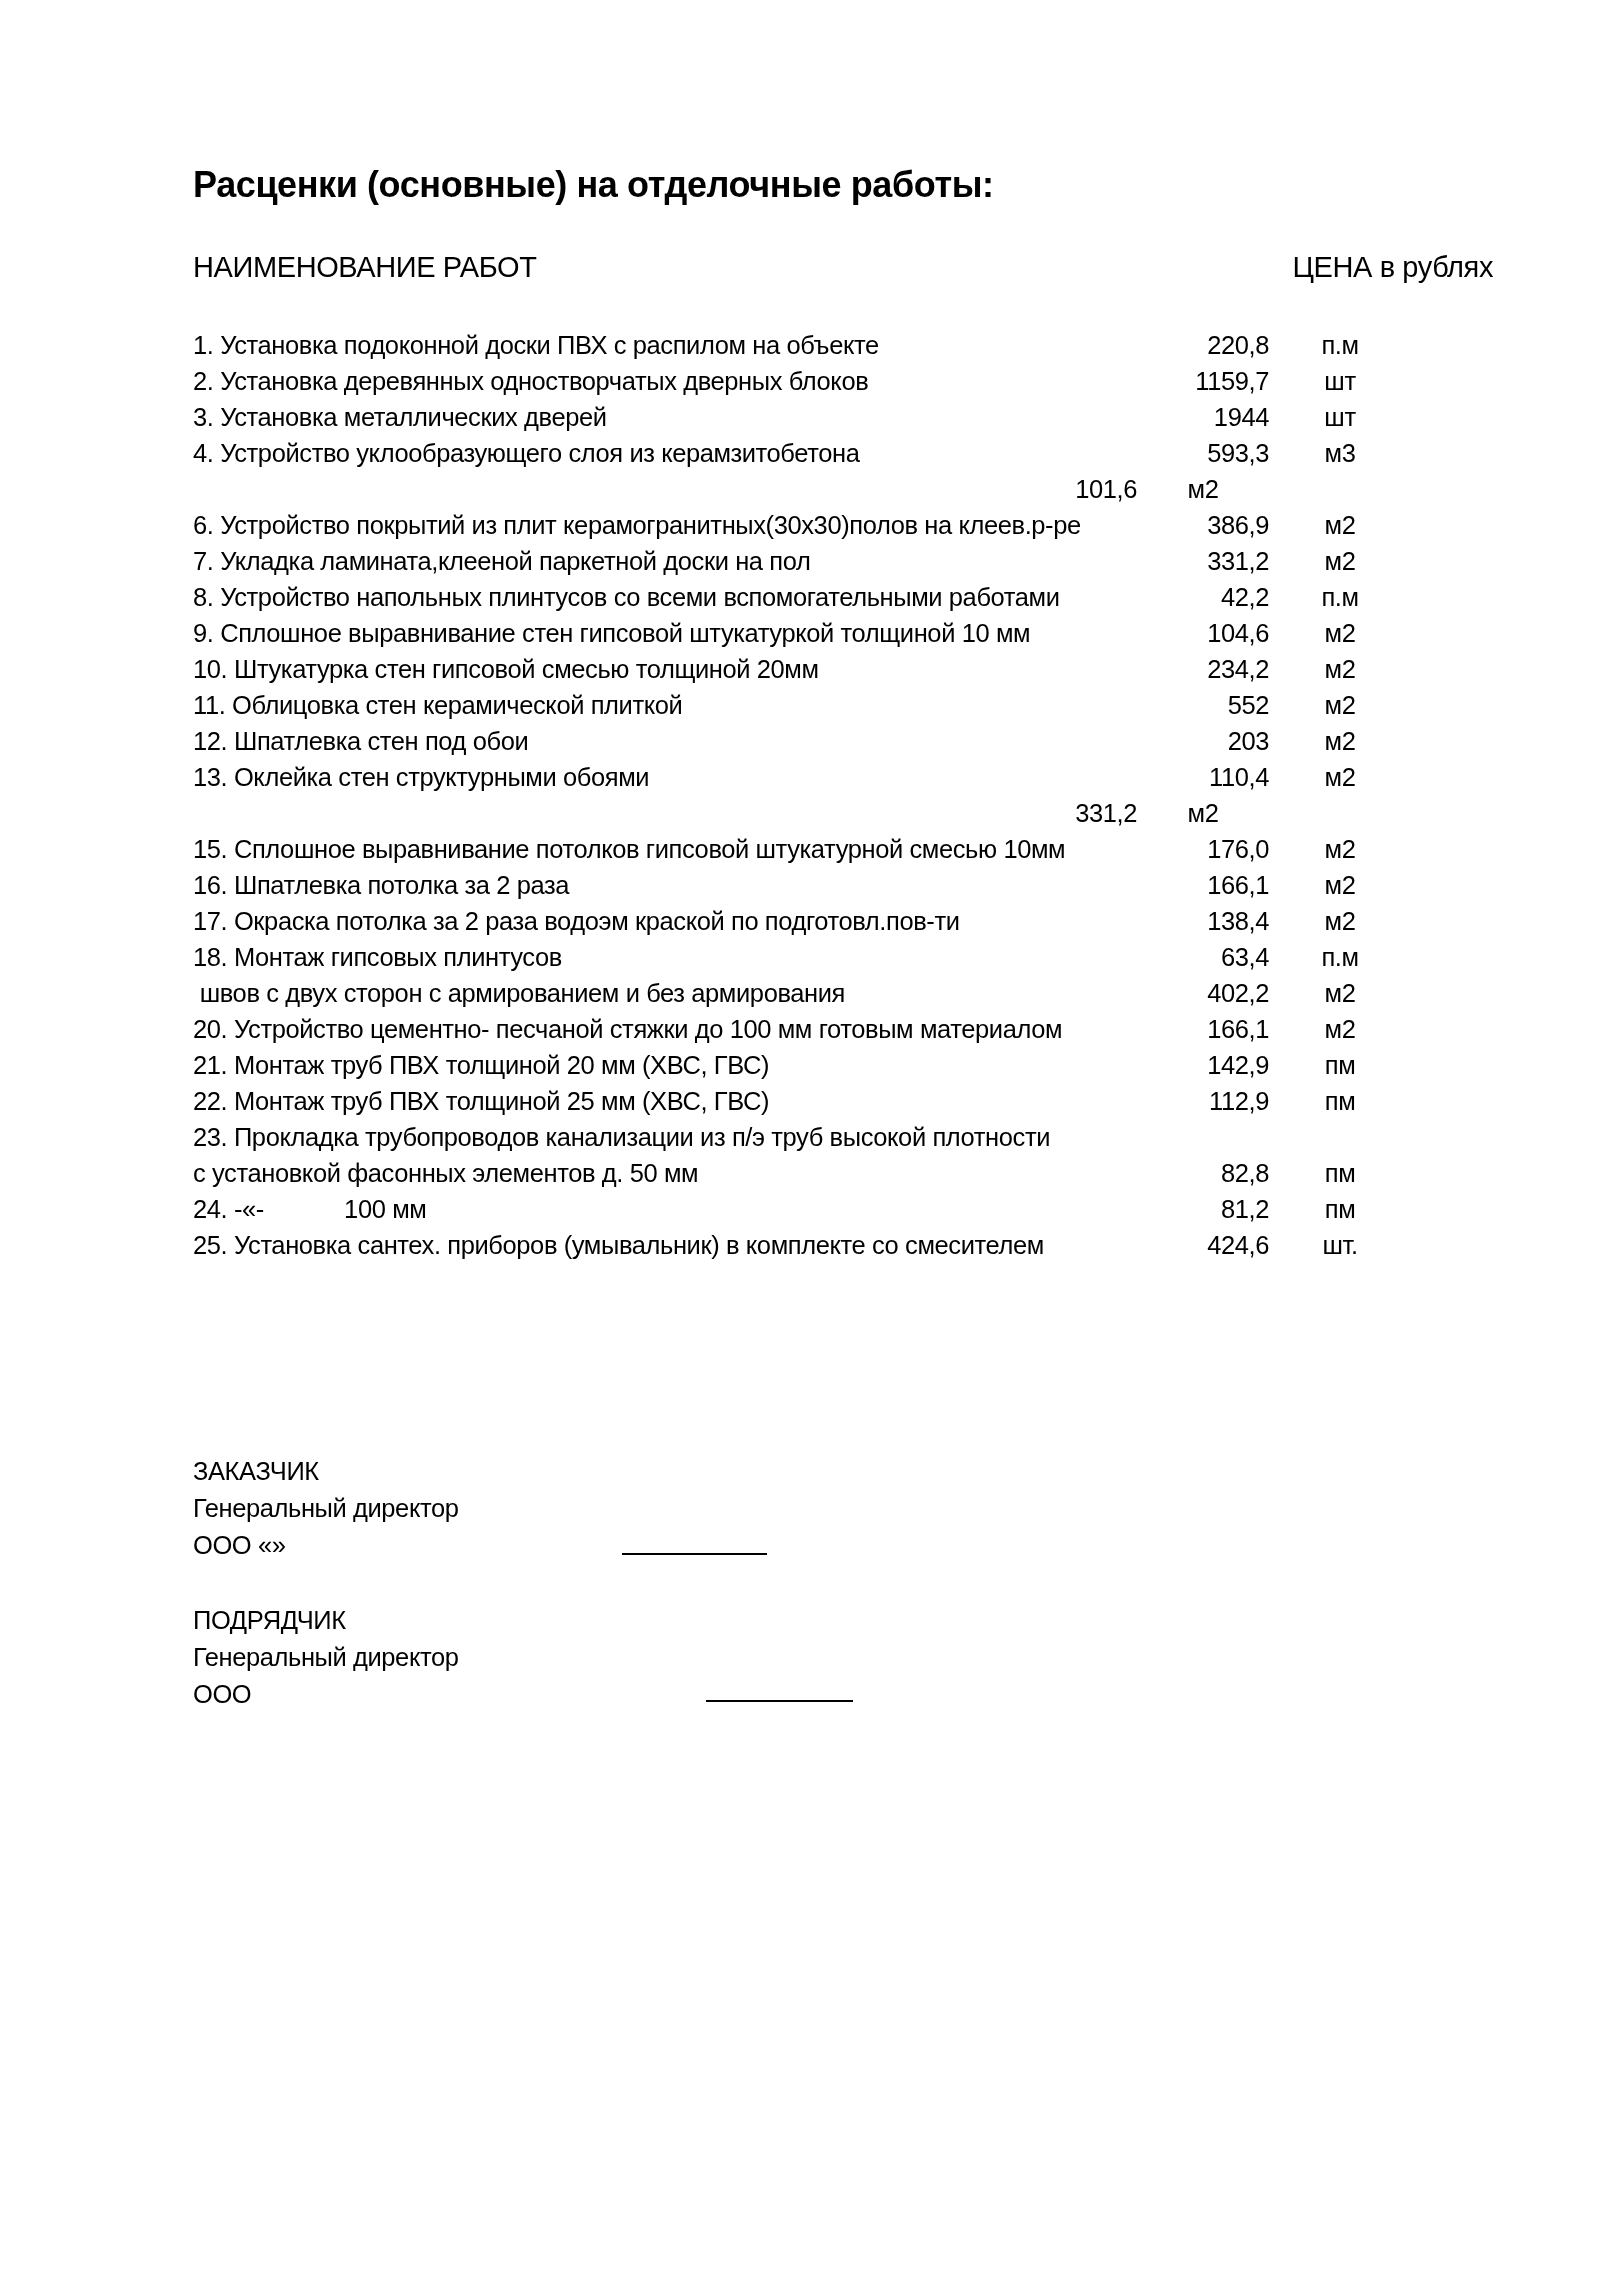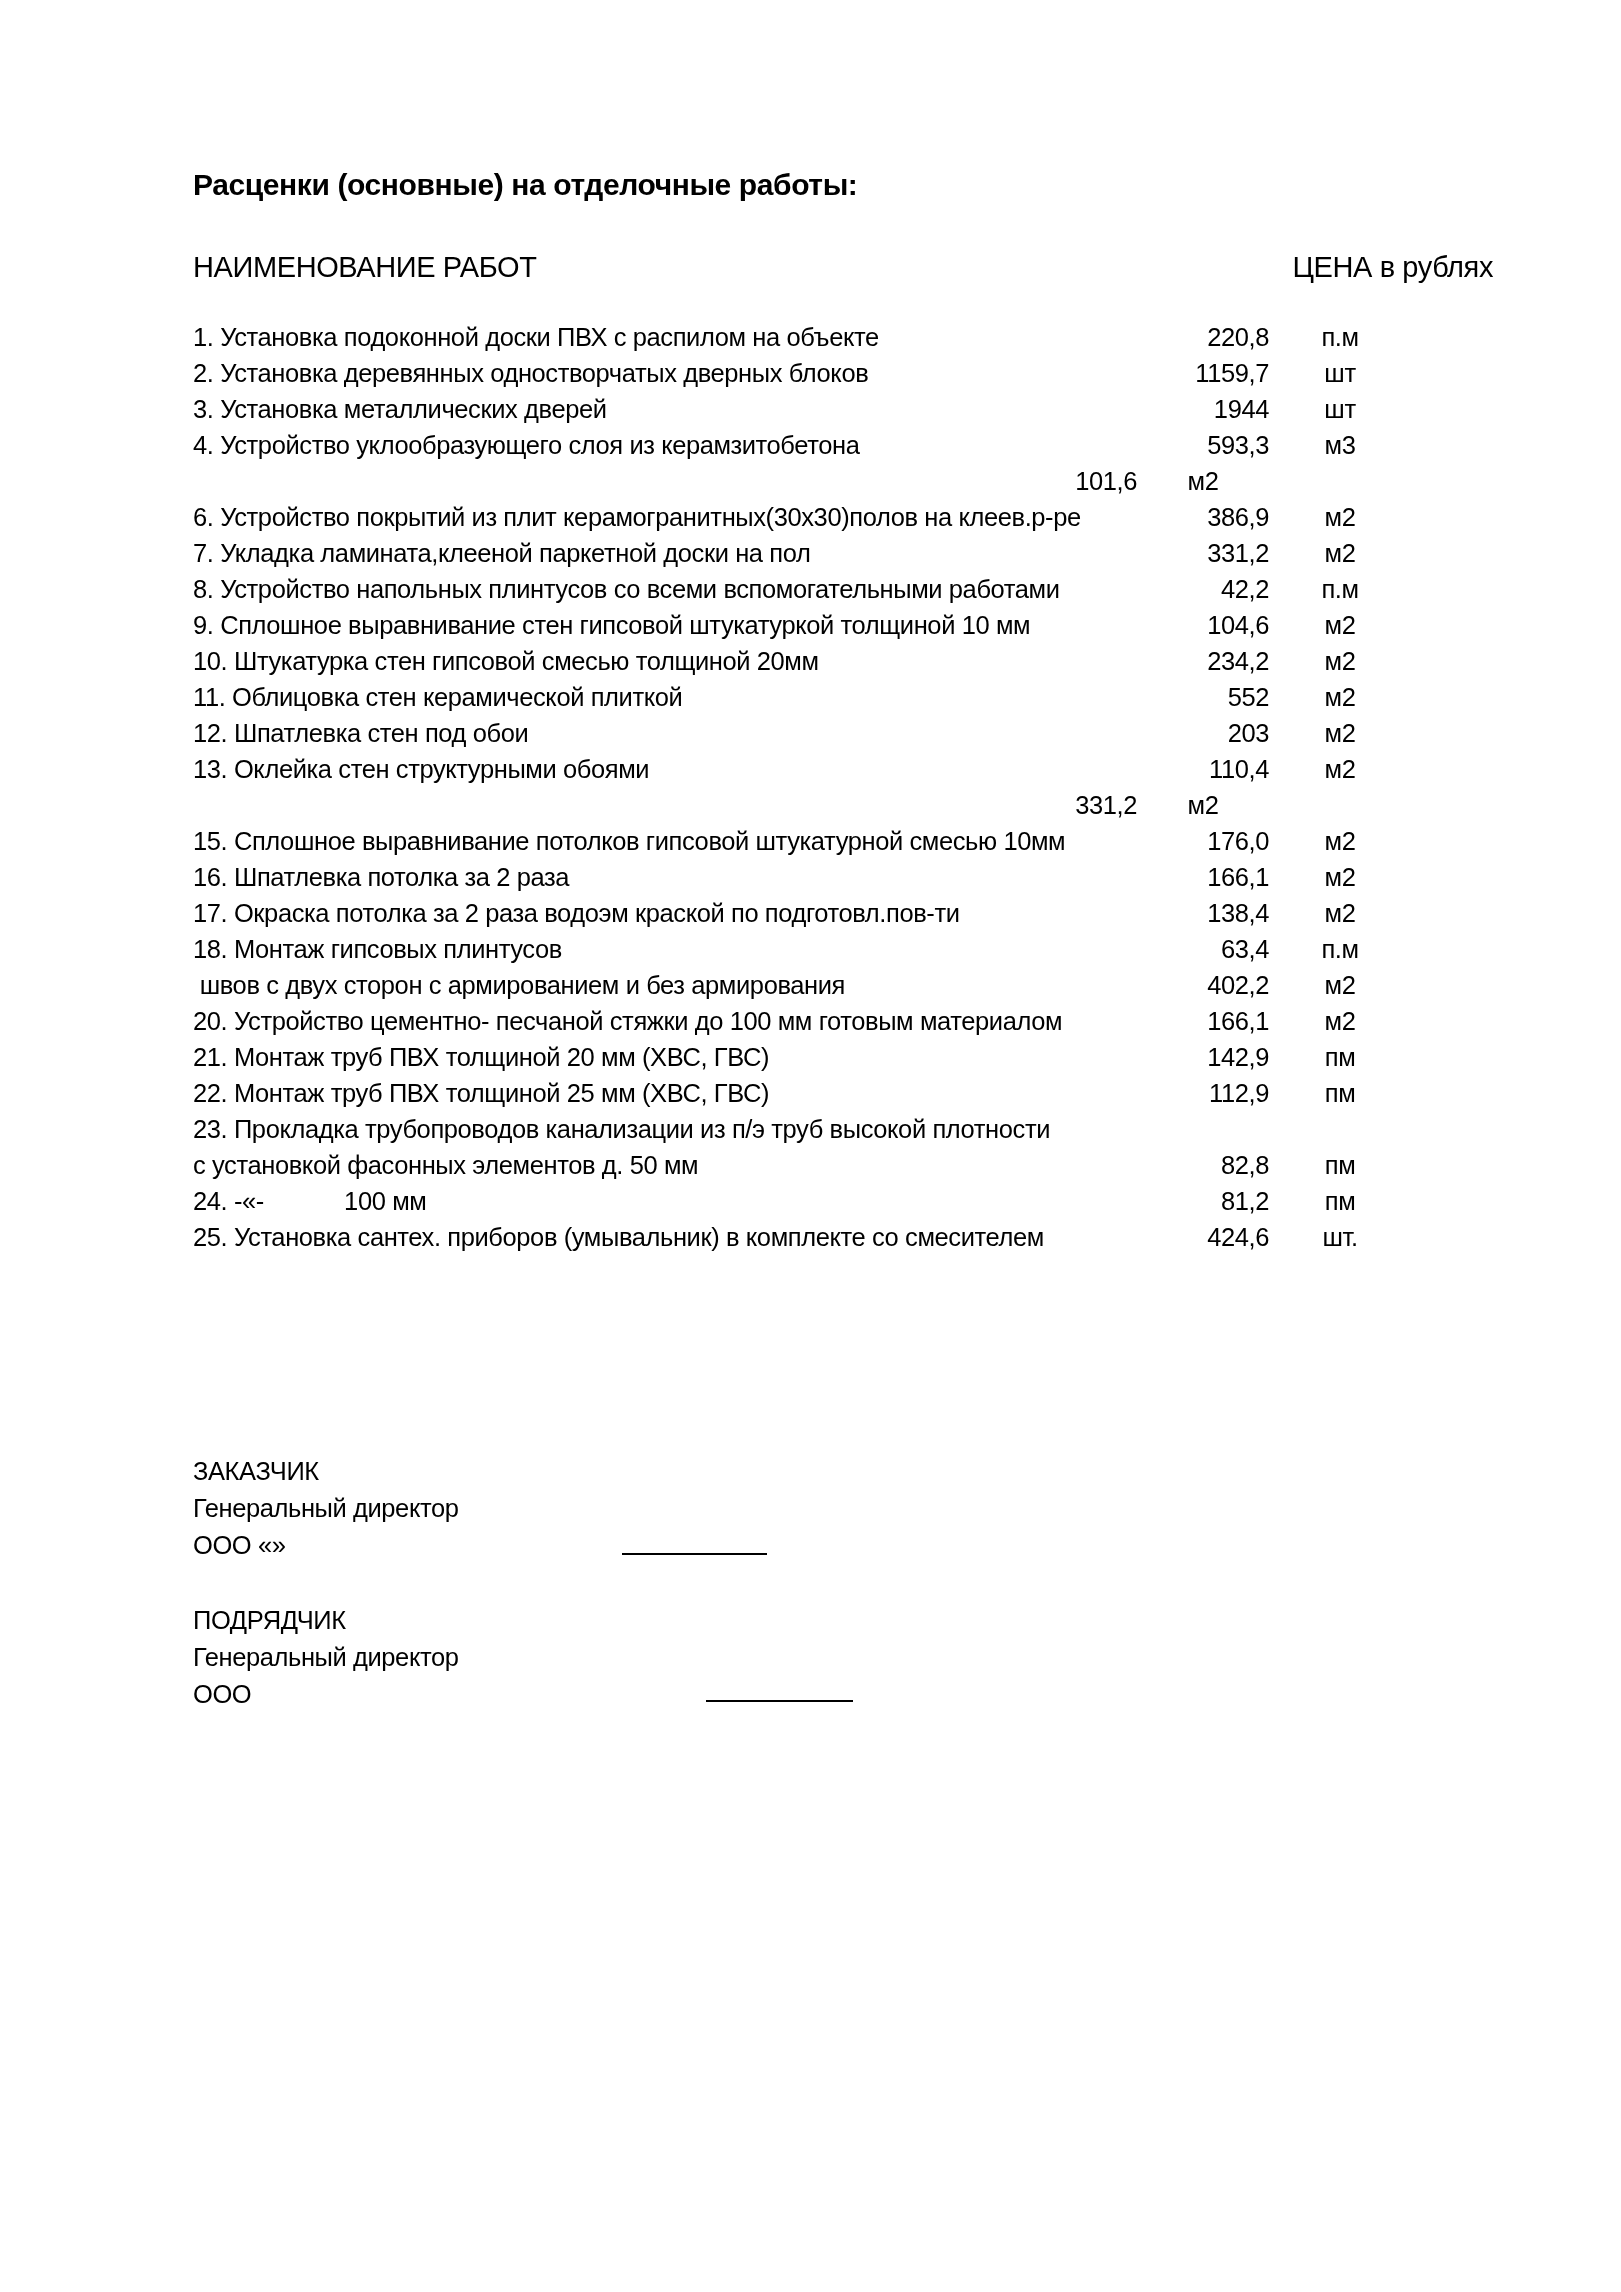--- a/index.html
+++ b/index.html
@@ -17,35 +17,35 @@
     letter-spacing: -0.4px;
     overflow: hidden;
   }
   .content {
     position: absolute;
     left: 193px;
     top: 165px;
     width: 1300px;
   }
   .doc-title {
-    font-size: 30px;
+    font-size: 36px;
     font-weight: 700;
     line-height: 39px;
     white-space: pre-wrap;
   }
   .col-header-row {
     display: flex;
     justify-content: space-between;
     align-items: flex-start;
     margin-top: 44px;
     font-size: 29px;
     line-height: 39px;
   }
   .rows {
-    margin-top: 32px;
+    margin-top: 40px;
   }
   .row {
     display: grid;
     grid-template-columns: 944px 132px 142px;
     font-size: 25.5px;
     line-height: 36px;
     height: 36px;
   }
   .c-name  { white-space: pre; overflow: visible; }
   .c-price { text-align: right; }

